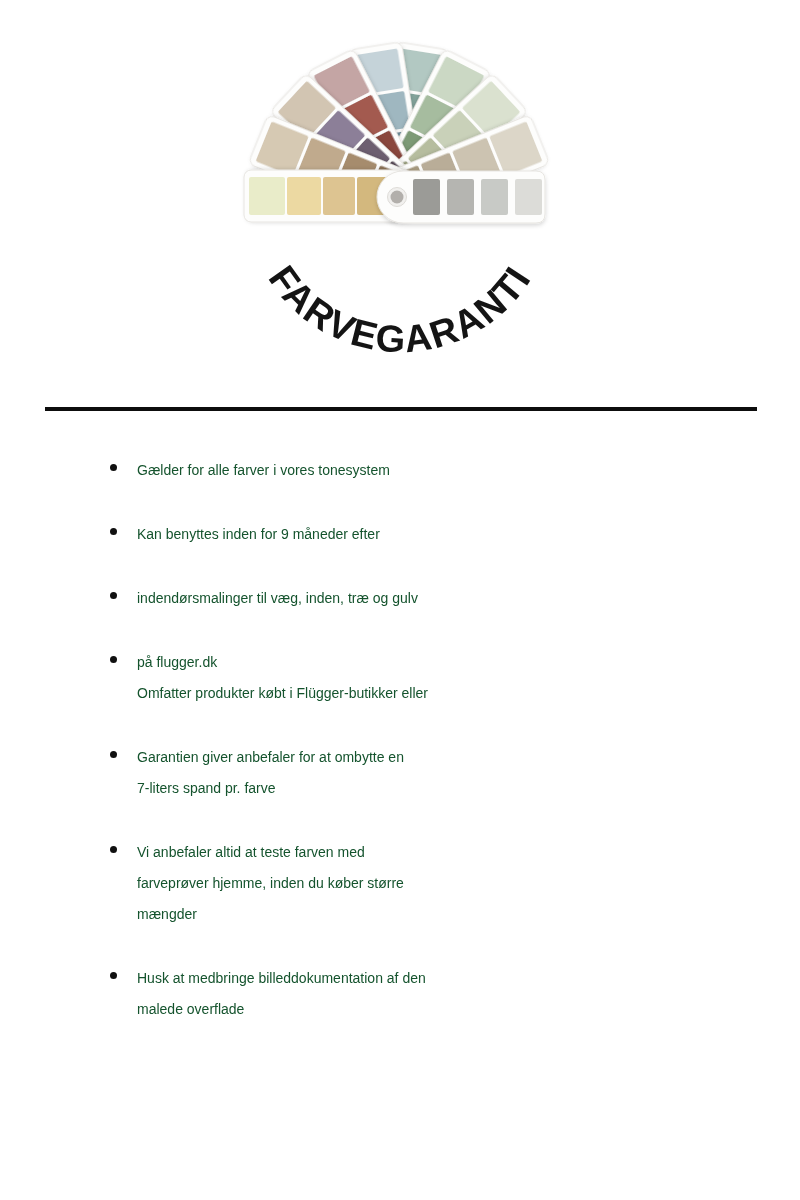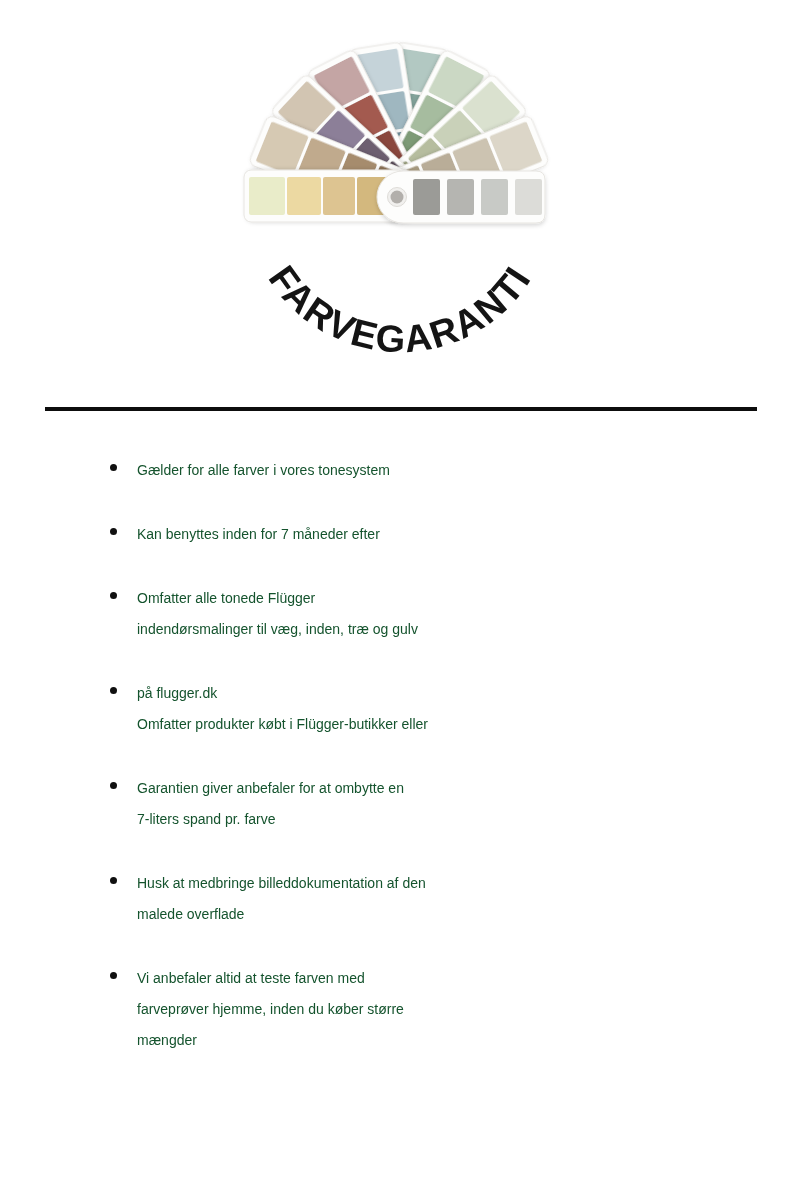--- a/index.html
+++ b/index.html
@@ -121,28 +121,27 @@
   <div class="item">
     <span class="dot"></span>
     <div class="lines">
       <div class="ln">Gælder for alle farver i vores tonesystem</div>
     </div>
   </div>
 
   <div class="item">
     <span class="dot"></span>
     <div class="lines">
-      <div class="ln">Kan benyttes inden for 7 måneder efter</div>
+      <div class="ln">Kan benyttes inden for 9 måneder efter</div>
     </div>
   </div>
 
   <div class="item">
     <span class="dot"></span>
     <div class="lines">
-      <div class="ln">Omfatter alle tonede Flügger</div>
       <div class="ln">indendørsmalinger til væg, inden, træ og gulv</div>
     </div>
   </div>
 
 
   <div class="item">
     <span class="dot"></span>
     <div class="lines">
       <div class="ln">på flugger.dk</div>
       <div class="ln">Omfatter produkter købt i Flügger-butikker eller</div>
@@ -153,27 +152,27 @@
     <span class="dot"></span>
     <div class="lines">
       <div class="ln">Garantien giver anbefaler for at ombytte en</div>
       <div class="ln">7-liters spand pr. farve</div>
     </div>
   </div>
 
   <div class="item">
     <span class="dot"></span>
     <div class="lines">
-      <div class="ln">Husk at medbringe billeddokumentation af den</div>
-      <div class="ln">malede overflade</div>
+      <div class="ln">Vi anbefaler altid at teste farven med</div>
+      <div class="ln">farveprøver hjemme, inden du køber større</div>
+      <div class="ln">mængder</div>
     </div>
   </div>
 
   <div class="item">
     <span class="dot"></span>
     <div class="lines">
-      <div class="ln">Vi anbefaler altid at teste farven med</div>
-      <div class="ln">farveprøver hjemme, inden du køber større</div>
-      <div class="ln">mængder</div>
+      <div class="ln">Husk at medbringe billeddokumentation af den</div>
+      <div class="ln">malede overflade</div>
     </div>
   </div>
 
 </div>
 
 </body></html>

